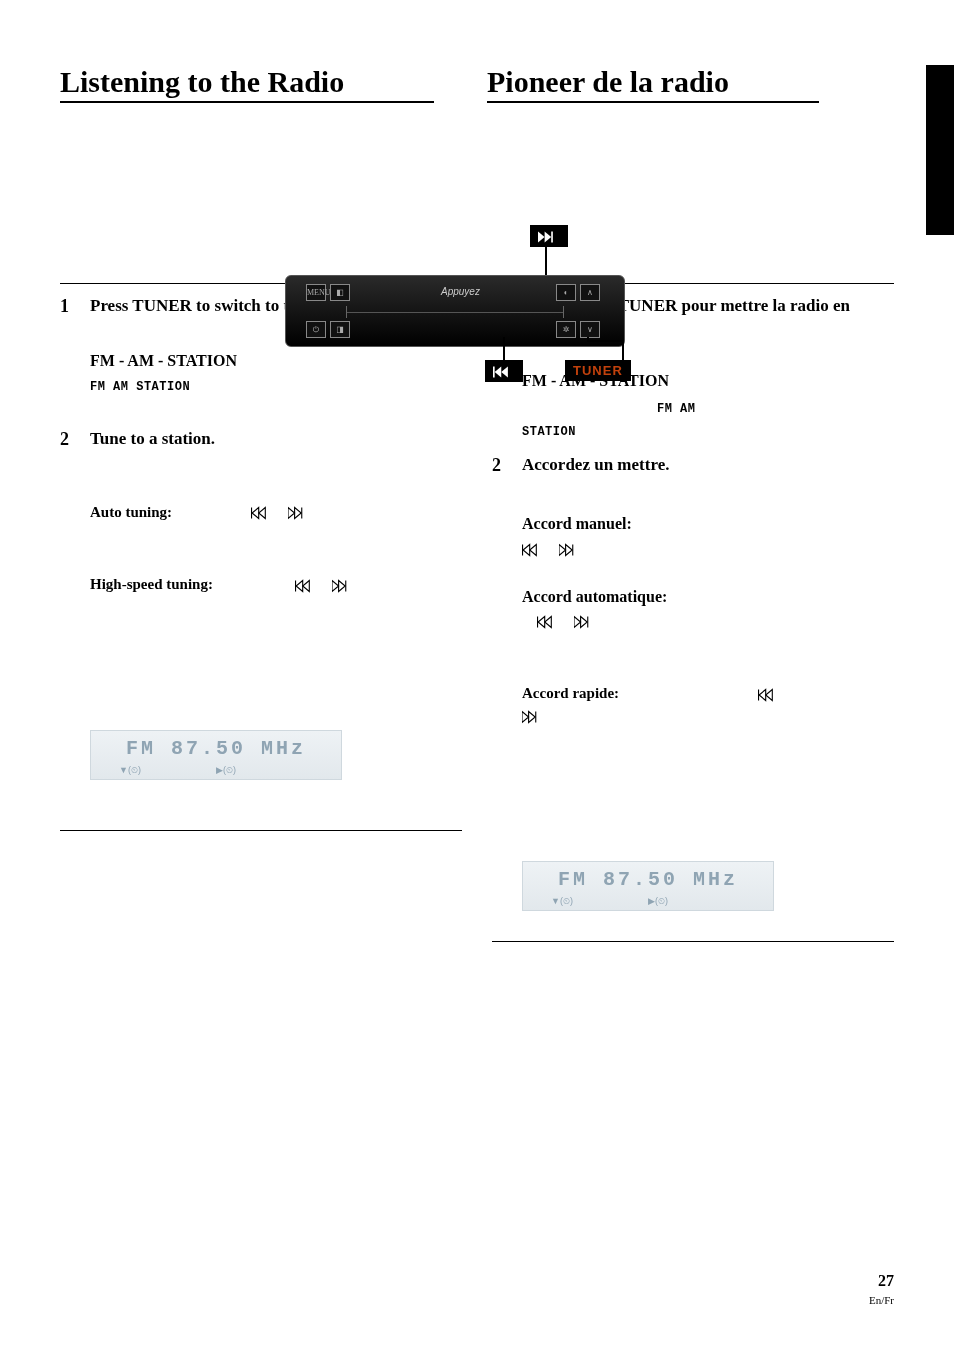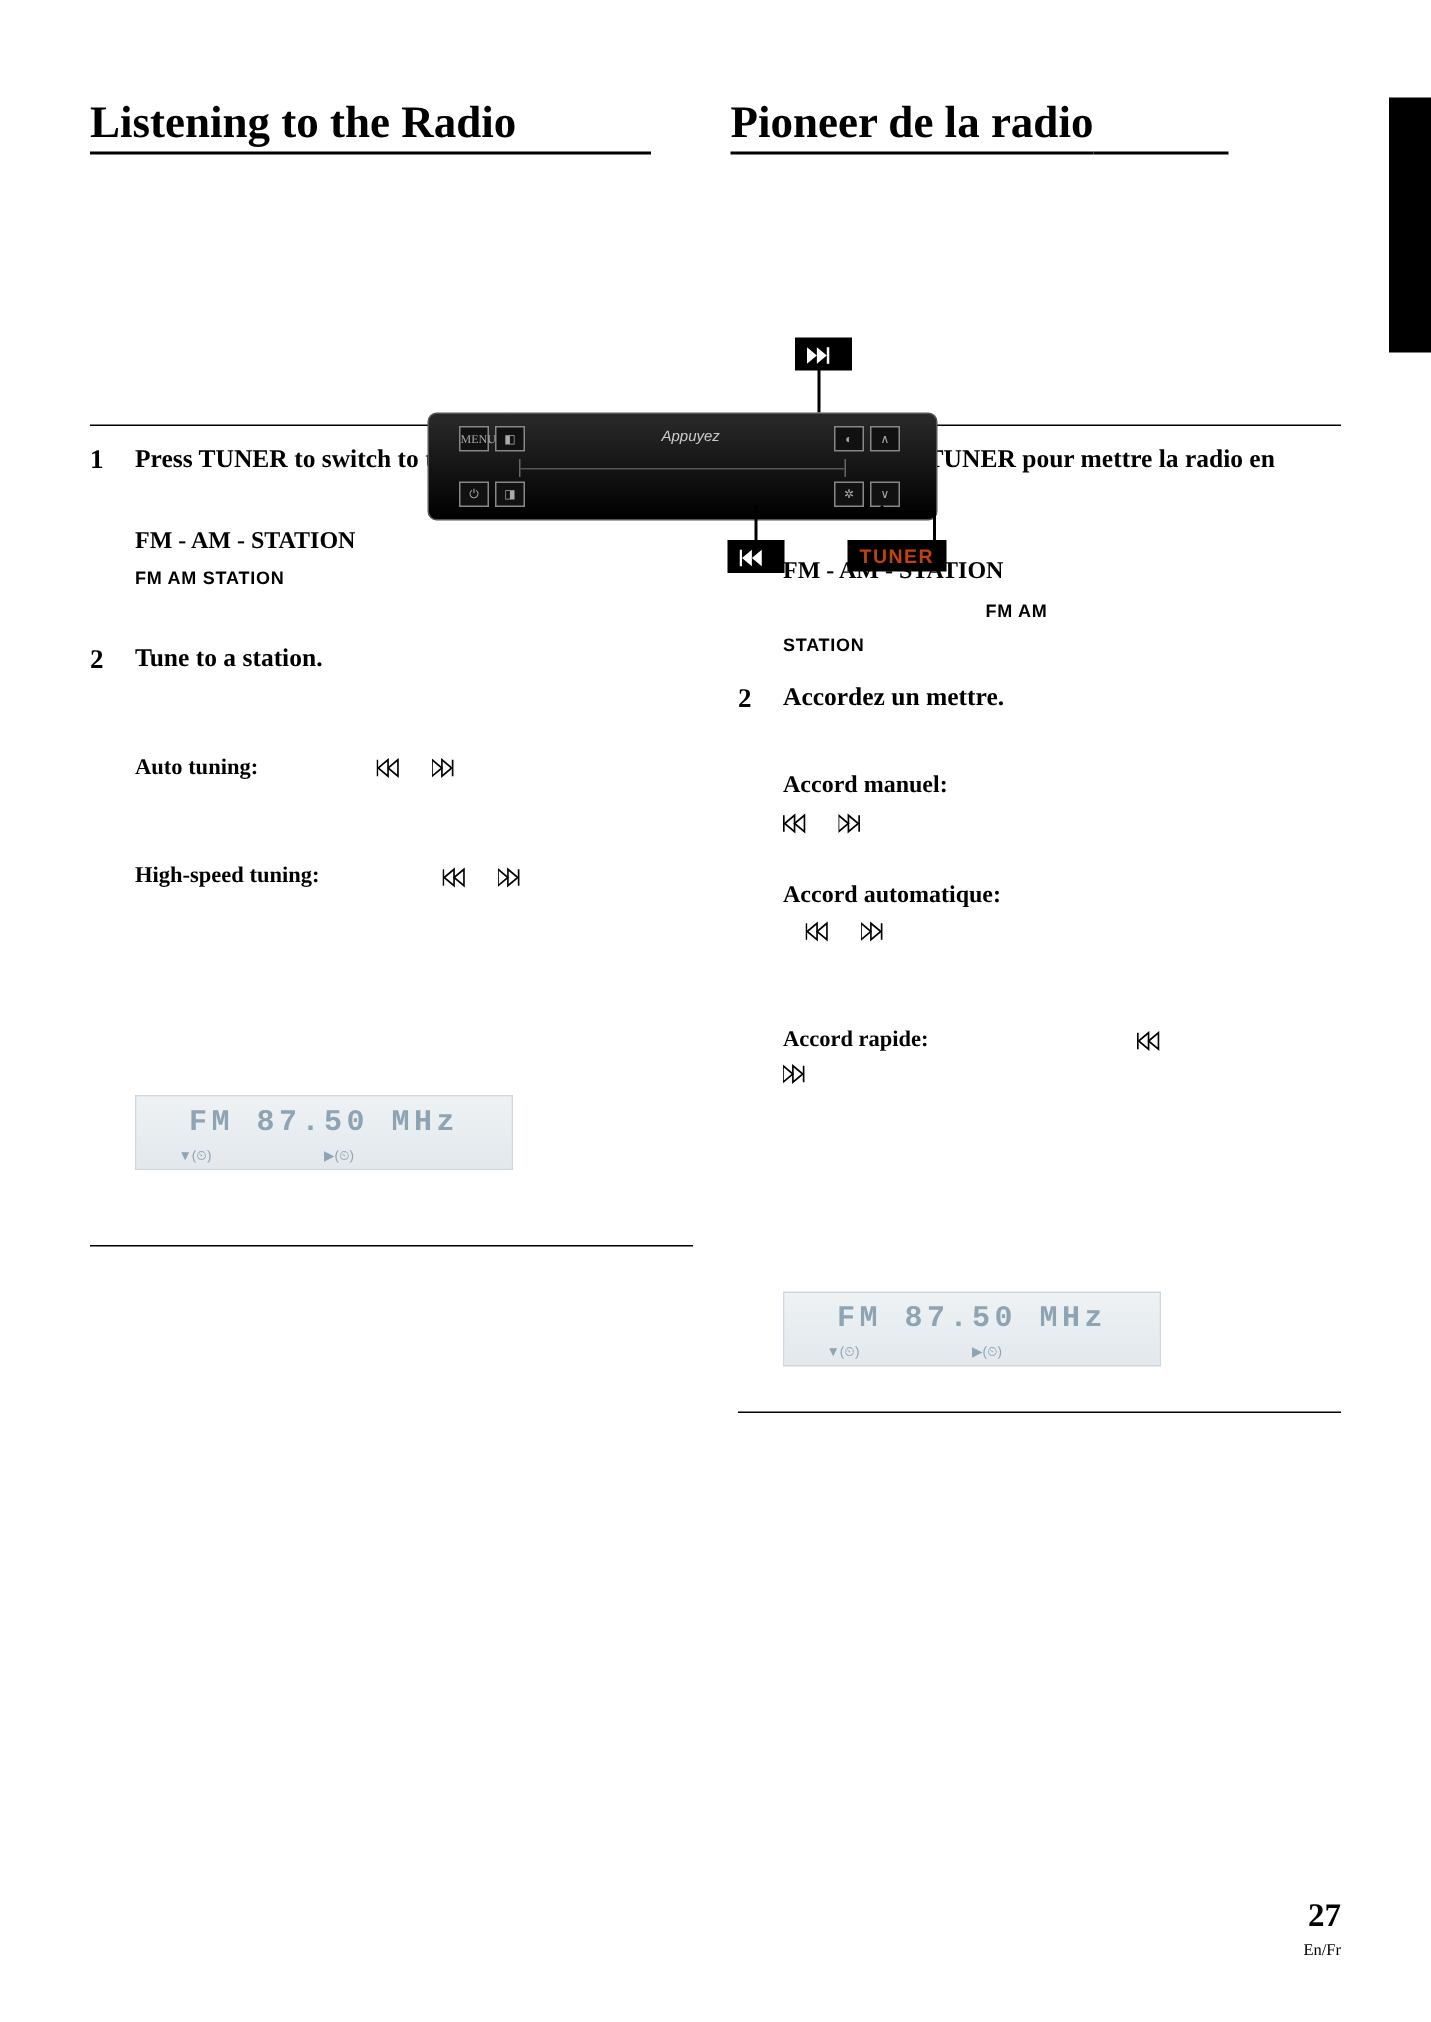--- a/index.html
+++ b/index.html
@@ -154,21 +154,21 @@
     font-size:17px;
     margin-bottom:8px;
   }
   .sub-bold {
     font-weight:bold;
     font-size:16px;
     margin-top:10px;
     margin-bottom:4px;
   }
   .caps {
-    font-family: Liberation Sans, sans-serif;
+    font-family: Liberation Mono, monospace;
     font-weight:bold;
     font-size:12px;
     letter-spacing:0.5px;
   }
   .plain {
     font-size:15px;
     line-height:1.5;
   }
   svg.icon {
     display:inline-block;
@@ -208,21 +208,21 @@
     border-top:1px solid #000;
     margin-top:40px;
   }
   .page-num {
     position:absolute;
     bottom:40px;
     right:60px;
     text-align:right;
   }
   .page-num .n {
-    font-size:22px;
+    font-size:16px;
     font-weight:bold;
     display:block;
     margin-left:40px;
   }
   .page-num .lang {
     font-size:11px;
   }
 </style>
 </head>
 <body>

